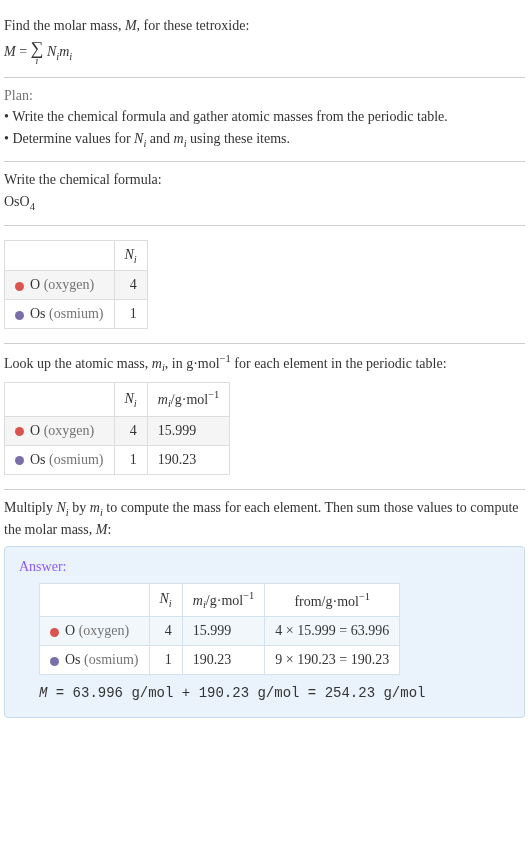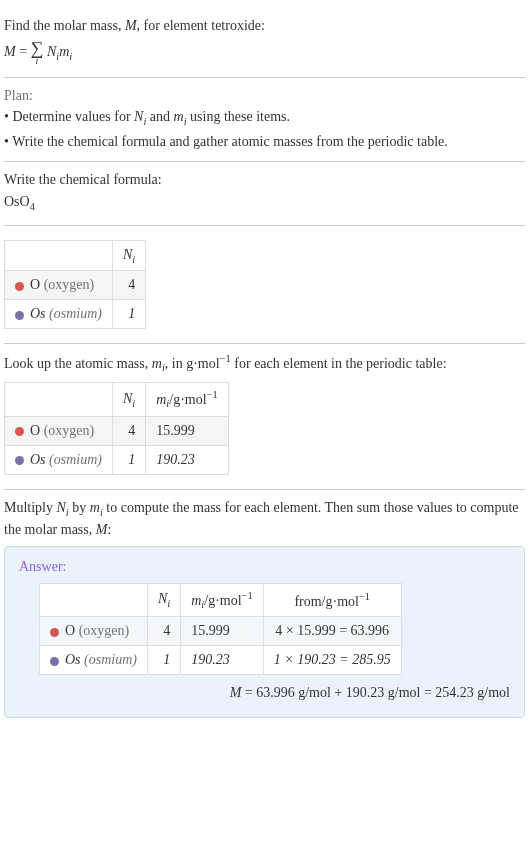--- a/index.html
+++ b/index.html
@@ -70,21 +70,20 @@
       font-weight: normal;
     }
     th {
       background: #fff;
     }
     tr.odd td {
       background: #f5f5f5;
     }
     tr.even td {
       background: #fff;
-      font-style: italic;
     }
     .dot {
       display: inline-block;
       width: 9px;
       height: 9px;
       border-radius: 50%;
       margin-right: 6px;
       vertical-align: middle;
     }
     .dot-red {
@@ -114,45 +113,44 @@
     .answer-box th, .answer-box td {
       border: 1px solid #d5e2ed;
       background: #fff;
     }
     .answer-box tr.odd td {
       background: #f2f7fb;
     }
     .answer-eq {
       margin-left: 20px;
       margin-top: 10px;
-      font-family: Liberation Serif, serif;
-      text-align: right;
+      font-family: Liberation Mono, monospace;
     }
     .center-num {
       text-align: center;
     }
   </style>
 </head>
 <body>
 
 <div class="section">
   <div class="text-line">
-    <span>Find the molar mass, </span><span class="italic">M</span><span>, for element tetroxide:</span>
+    <span>Find the molar mass, </span><span class="italic">M</span><span>, for these tetroxide:</span>
   </div>
   <div class="formula">
     <span class="italic">M</span><span> = </span><span class="under-sigma"><span class="top">∑</span><span class="bot">i</span></span> <span class="italic">N</span><span class="sub italic">i</span><span class="italic">m</span><span class="sub italic">i</span>
   </div>
 </div>
 
 <div class="section">
   <div class="text-line gray">Plan:</div>
+  <div class="text-line">• Write the chemical formula and gather atomic masses from the periodic table.</div>
   <div class="text-line">
     <span>• Determine values for </span><span class="italic">N</span><span class="sub italic">i</span><span> and </span><span class="italic">m</span><span class="sub italic">i</span><span> using these items.</span>
   </div>
-  <div class="text-line">• Write the chemical formula and gather atomic masses from the periodic table.</div>
 </div>
 
 <div class="section">
   <div class="text-line">Write the chemical formula:</div>
   <div class="text-line">
     <span>OsO</span><span class="sub">4</span>
   </div>
 </div>
 
 <div class="section">
@@ -217,21 +215,21 @@
       <tr class="odd">
         <td><span class="dot dot-red"></span><span>O</span><span class="gray"> (oxygen)</span></td>
         <td class="num-cell">4</td>
         <td>15.999</td>
         <td class="center-num">4 × 15.999 = 63.996</td>
       </tr>
       <tr class="even">
         <td><span class="dot dot-purple"></span><span>Os</span><span class="gray"> (osmium)</span></td>
         <td class="num-cell">1</td>
         <td>190.23</td>
-        <td class="center-num">1 × 190.23 = 285.95</td>
+        <td class="center-num">9 × 190.23 = 190.23</td>
       </tr>
     </tbody>
       </table>
     <div class="answer-eq">
       <span class="italic">M</span><span> = 63.996 g/mol + 190.23 g/mol = 254.23 g/mol</span>
     </div>
   </div>
 </div>
 
 </body></html>

